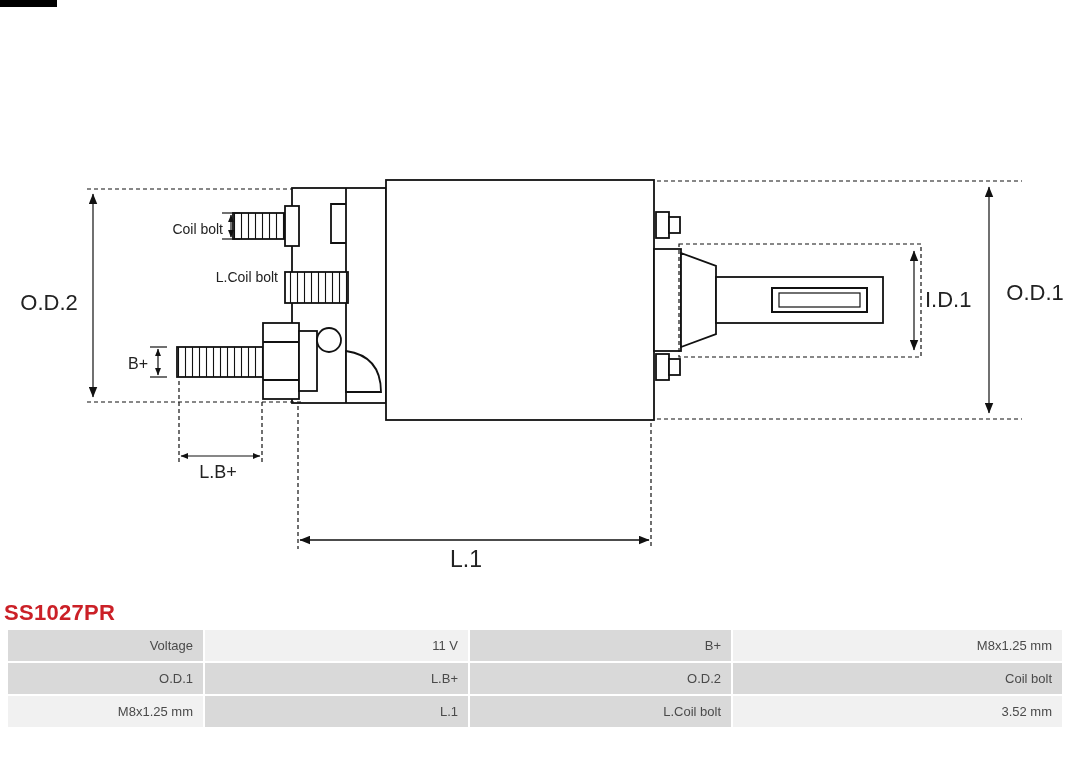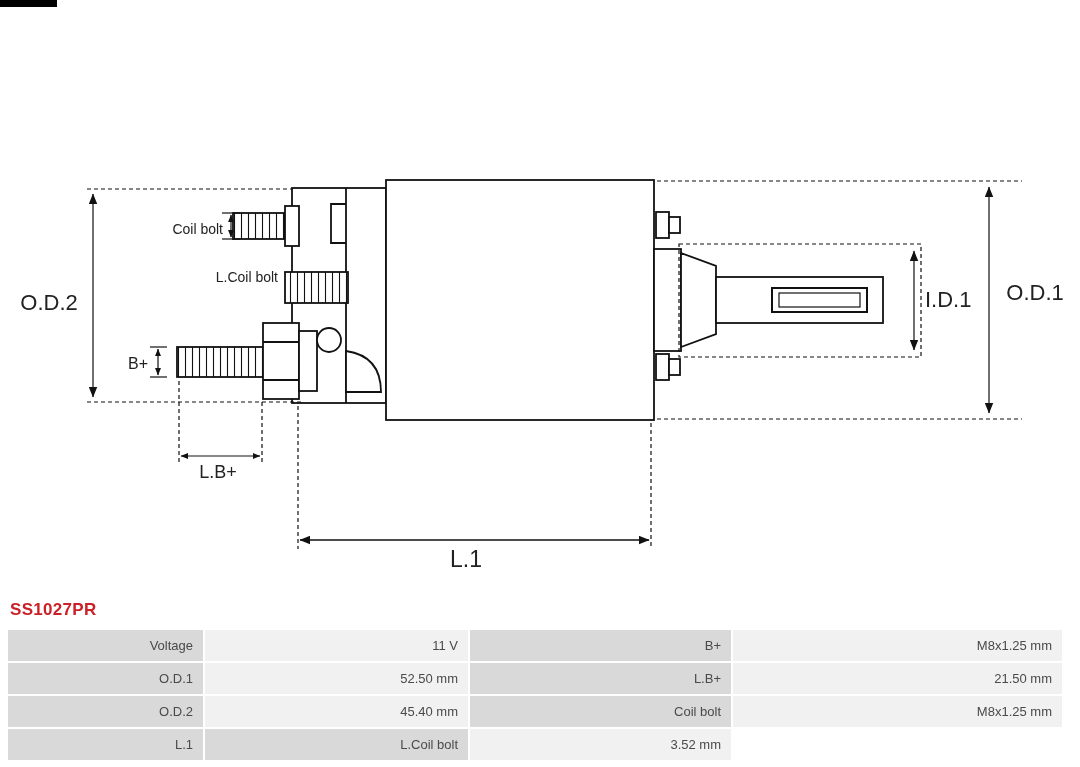--- a/index.html
+++ b/index.html
@@ -1,20 +1,20 @@
 <!DOCTYPE html>
 <html style="--accent-red: #cb2027; --table-label-bg: #d9d9d9; --table-value-bg: #f1f1f1; --line-color: #111111;"><head>
 <meta charset="utf-8">
 <style>
   html,body{margin:0;padding:0;background:#fff;}
   body{font-family:"Liberation Sans",sans-serif;}
   .page{position:relative;width:1080px;height:767px;background:#fff;overflow:hidden;}
   .logo-strip{position:absolute;left:0;top:0;width:57px;height:7px;background:#000;}
   .drawing-wrap{position:absolute;left:0;top:0;width:1080px;height:592px;}
-  .part-number{position:absolute;left:10px;top:600px;font-size:17px;font-weight:bold;
+  .part-number{position:absolute;left:4px;top:600px;font-size:22px;font-weight:bold;
     color:var(--accent-red,#cb2027);letter-spacing:.3px;}
   .spec-table{position:absolute;left:8px;top:630px;width:975px;display:grid;
     grid-template-columns:195px 263px 261px 329px;grid-auto-rows:31px;gap:2px;background:#fff;}
   .cell{display:flex;align-items:center;justify-content:flex-end;padding-right:10px;
     font-size:13px;color:#4a4a4a;white-space:nowrap;}
   .cell.label{background:var(--table-label-bg,#d9d9d9);}
   .cell.value{background:var(--table-value-bg,#f1f1f1);}
   svg text{fill:#222;}
 </style>
 </head>
@@ -118,26 +118,23 @@
   <div class="part-number">SS1027PR</div>
 
   <div class="spec-table">
 
     <div class="cell label">Voltage</div>
     <div class="cell value">11 V</div>
     <div class="cell label">B+</div>
     <div class="cell value">M8x1.25 mm</div>
 
     <div class="cell label">O.D.1</div>
-    <div class="cell value">52.50 mm</div>
     <div class="cell label">L.B+</div>
-    <div class="cell value">21.50 mm</div>
 
     <div class="cell label">O.D.2</div>
-    <div class="cell value">45.40 mm</div>
     <div class="cell label">Coil bolt</div>
     <div class="cell value">M8x1.25 mm</div>
 
     <div class="cell label">L.1</div>
     <div class="cell label">L.Coil bolt</div>
     <div class="cell value">3.52 mm</div>
   </div>
 
 </div>
 

